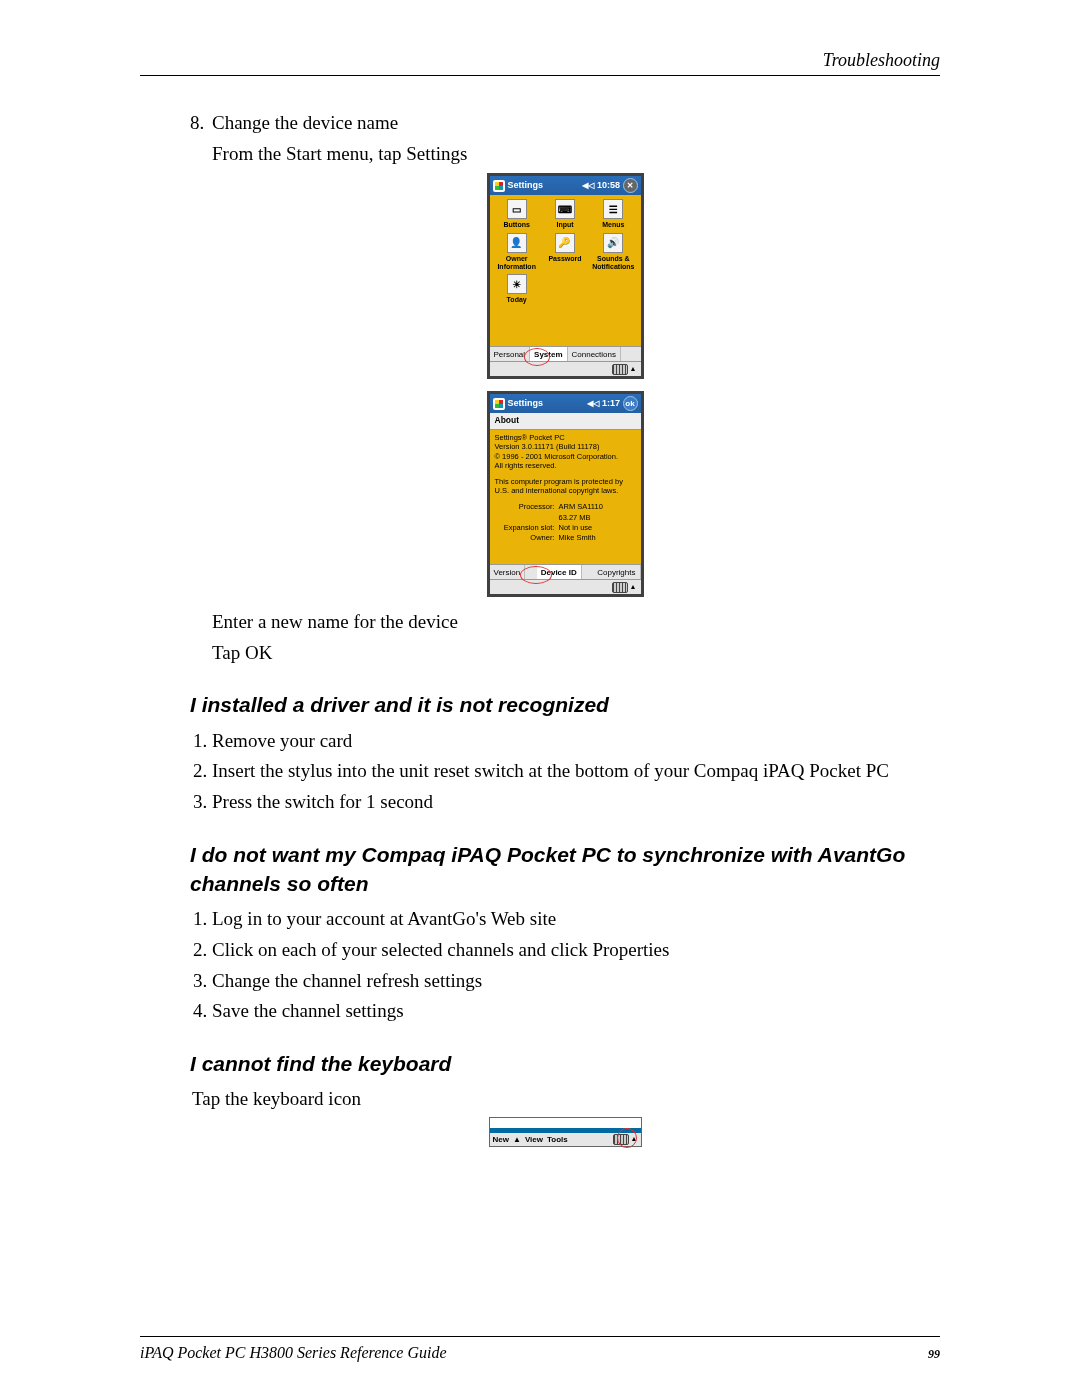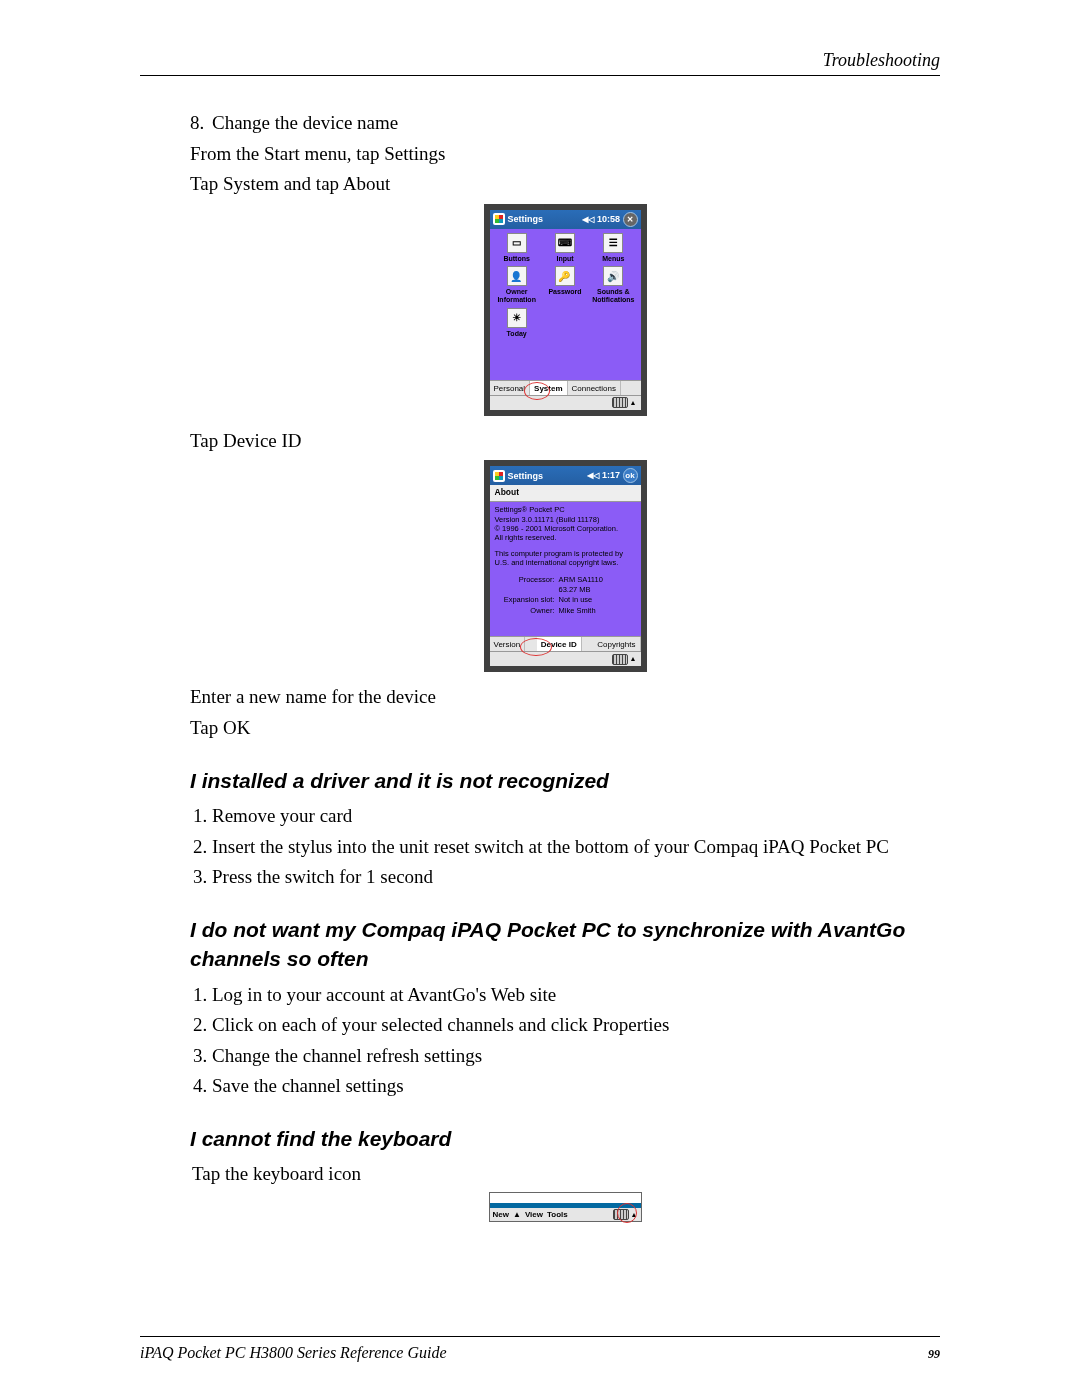--- a/index.html
+++ b/index.html
@@ -32,20 +32,21 @@
   }
   .body {
     position: absolute;
     top: 110px;
     left: 190px;
     right: 140px;
     font-size: 19px;
     line-height: 1.4;
   }
   .sub-indent {
+    margin-left: 22px;
     margin-top: 4px;
   }
   .ol8 {
     margin: 0;
     padding: 0;
   }
   .ol8 .num {
     display: inline-block;
     width: 22px;
   }
@@ -90,25 +91,25 @@
     right: 140px;
     font-style: italic;
     font-weight: bold;
     font-size: 12px;
   }
 
   
   .ppc {
     position: relative;
     width: 151px;
-    border: 6px solid #404040;
+    border: 3px solid #404040;
     font-family: Tahoma, Arial, sans-serif;
     font-size: 8px;
     color: #000;
-    background: #8b5cf6;
+    background: #eab308;
   }
   .ppc-title {
     display: flex;
     align-items: center;
     justify-content: space-between;
     background: linear-gradient(#2a6db8, #245fa3);
     color: #fff;
     padding: 2px 3px;
     font-weight: bold;
     font-size: 9px;
@@ -258,21 +259,20 @@
 
 <div class="page">
   <div class="header-running">Troubleshooting</div>
   <div class="header-rule"></div>
 
   <div class="body">
 
     <div class="ol8">
       <span class="num">8.</span><span>Change the device name</span>
       <div class="sub-indent">From the Start menu, tap Settings</div>
-      <div class="sub-indent">Tap System and tap About</div>
     </div>
 
     <div class="screenshot ppc" style="height:200px;">
       <div class="ppc-title">
         <div class="left">
           <span class="win-icon"></span>
           <span>Settings</span>
         </div>
         <div>
           <span class="speaker">◀◁</span>
@@ -315,21 +315,20 @@
         <div class="tab active">System</div>
         <div class="tab">Connections</div>
       </div>
       <div style="position:absolute;bottom:0;left:0;right:0;" class="bottom-strip">
         <span class="kbd-icon"></span>
         <span class="arrow-up">▲</span>
       </div>
       <div class="red-circle" style="width:24px;height:16px;bottom:10px;left:34px;"></div>
     </div>
 
-    <div class="sub-indent">Tap Device ID</div>
 
     <div class="screenshot ppc" style="height:200px;">
       <div class="ppc-title">
         <div class="left">
           <span class="win-icon"></span>
           <span>Settings</span>
         </div>
         <div>
           <span class="speaker">◀◁</span>
           <span>1:17</span>

